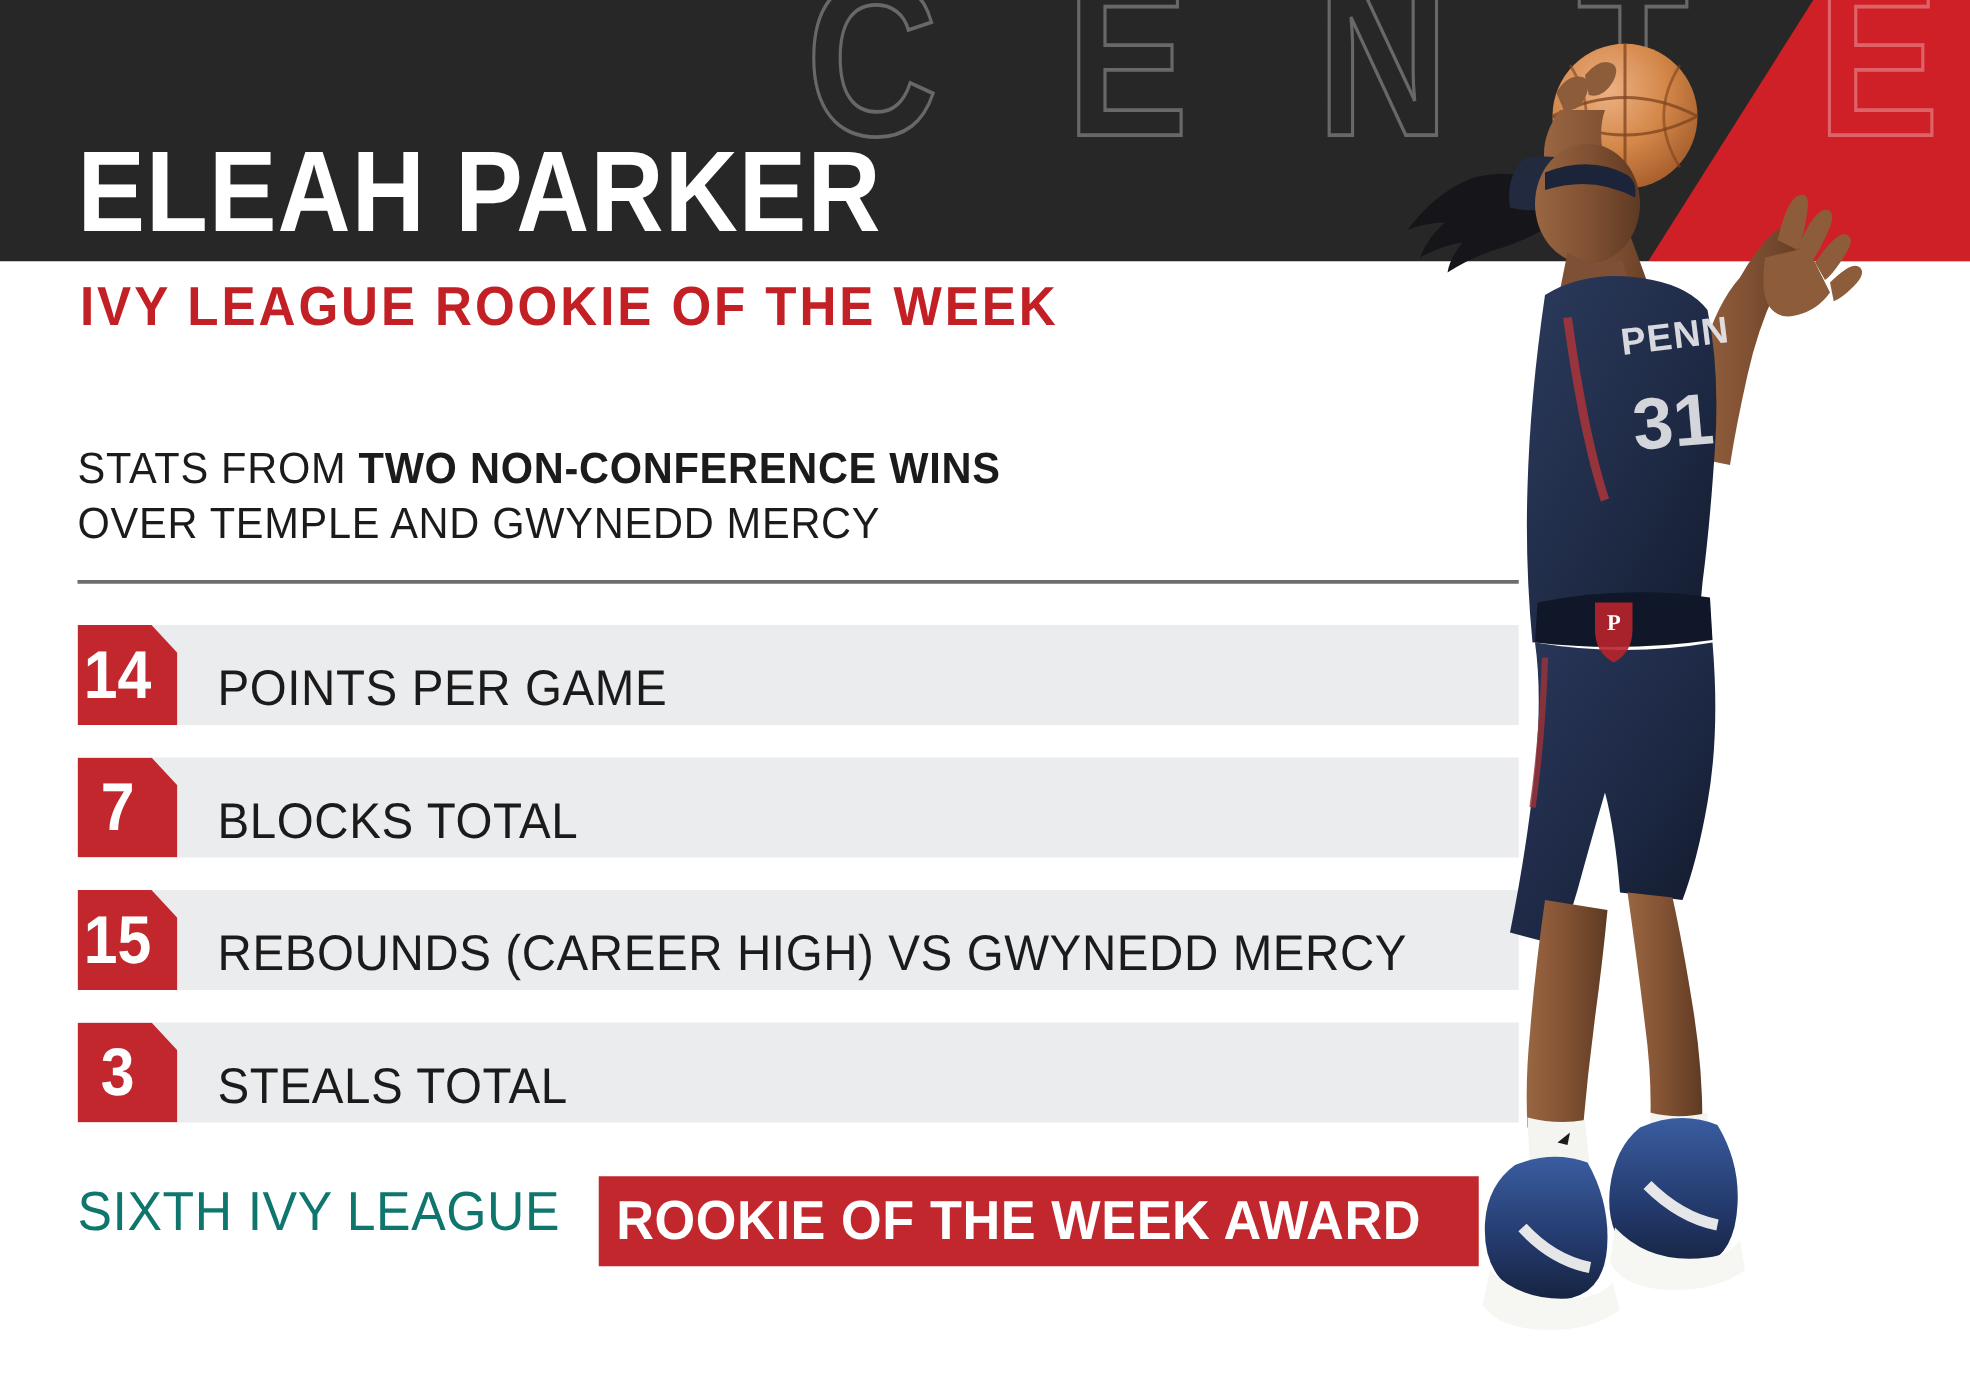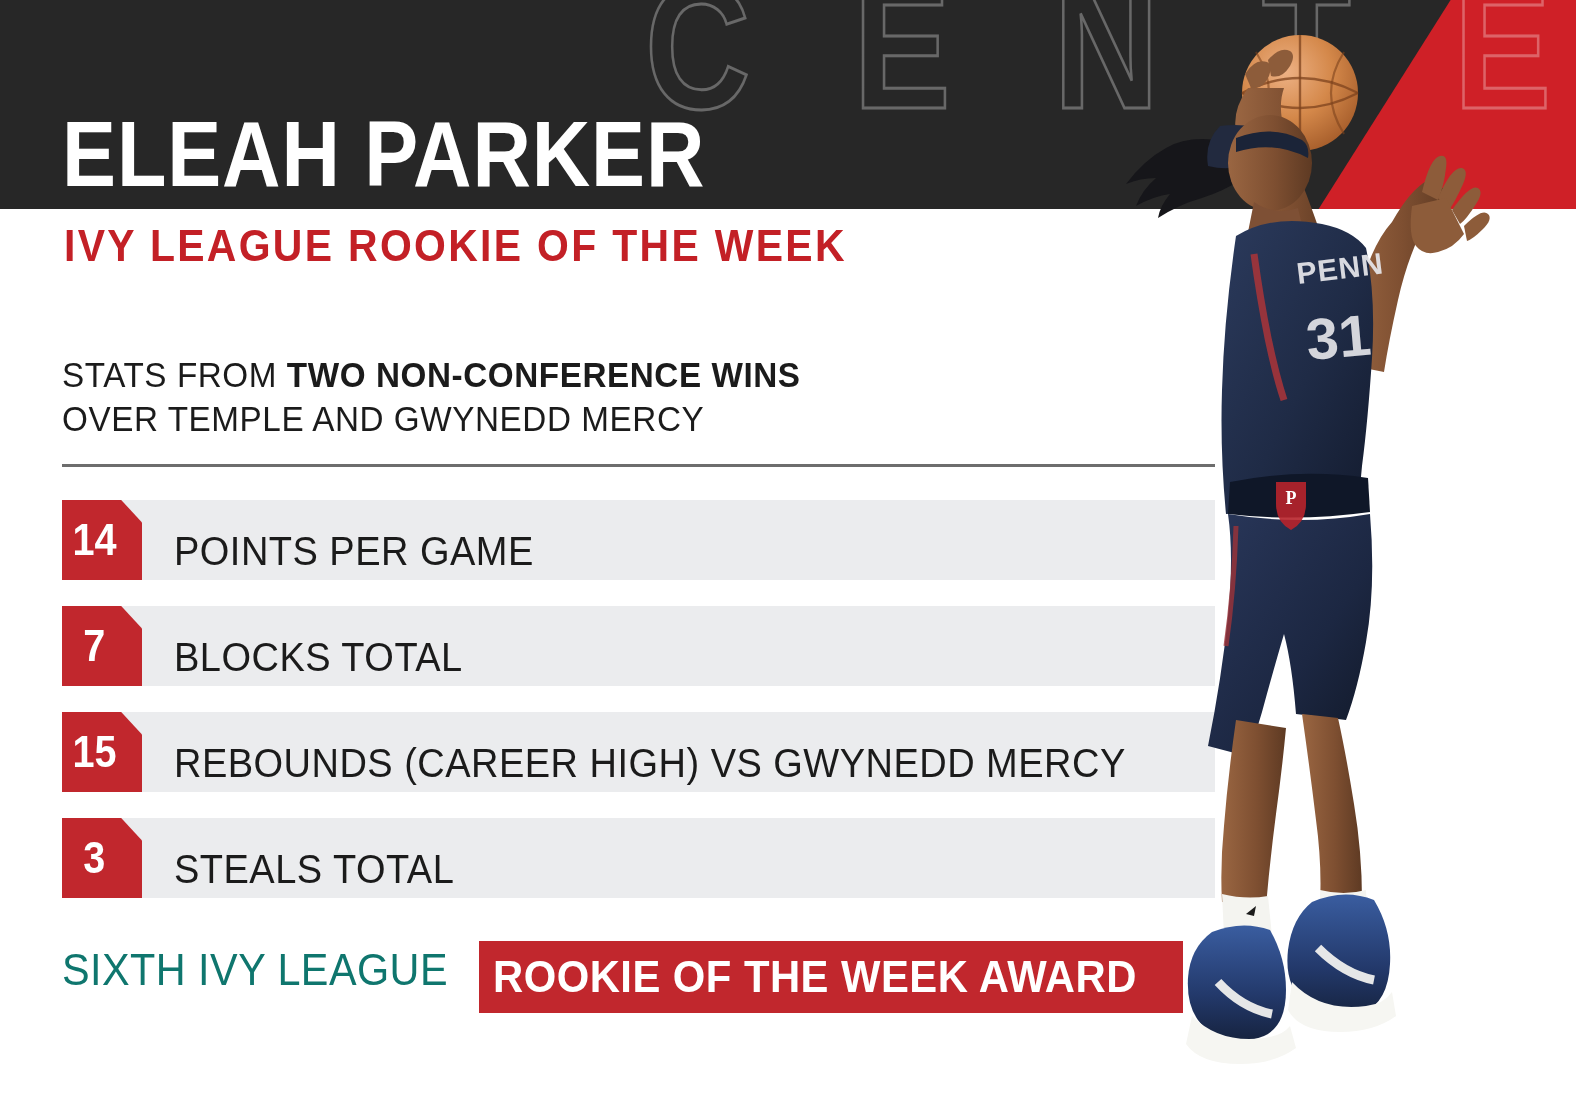--- a/index.html
+++ b/index.html
@@ -112,21 +112,21 @@
     left: 0; top: 0;
     height: 80px;
     background: #EBECEE;
   }
   .stat-badge {
     position: absolute;
     left: 0; top: 0;
     height: 80px;
     background: #C1272D;
     color: #ffffff;
-    font-size: 44px;
+    font-size: 54px;
     font-weight: 700;
     letter-spacing: 0px;
     display: flex;
     align-items: center;
     justify-content: center;
     clip-path: polygon(0 0, 74% 0, 100% 28%, 100% 100%, 0 100%);
     padding-right: 16px;
   }
   .stat-badge span { transform: scaleX(0.9); display: inline-block; }
   .stat-label {

